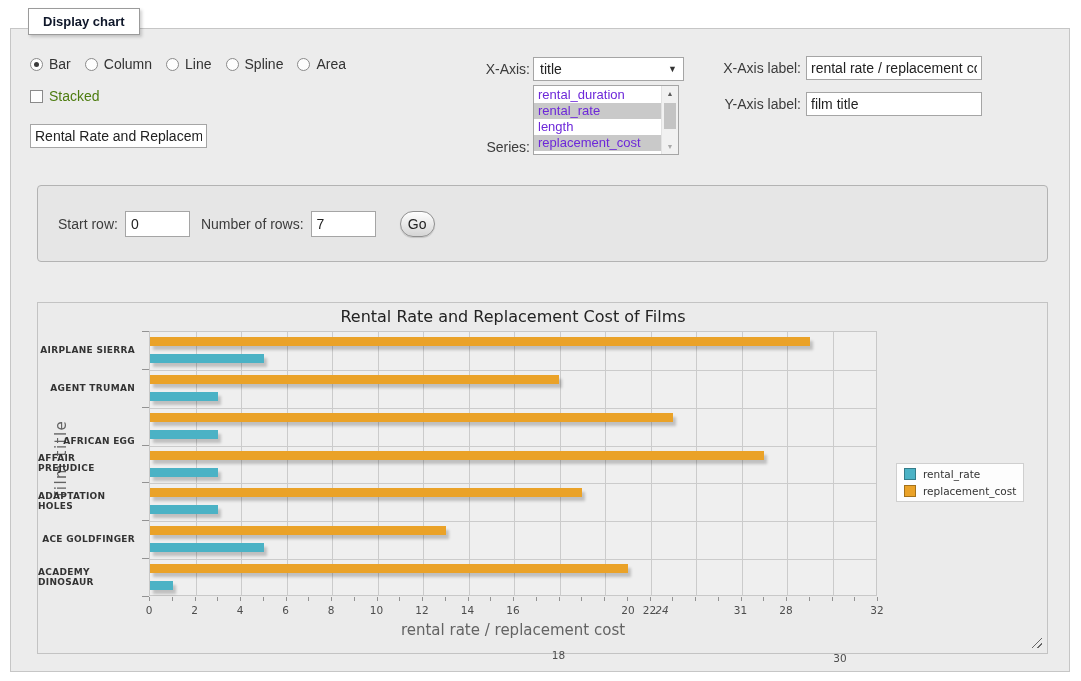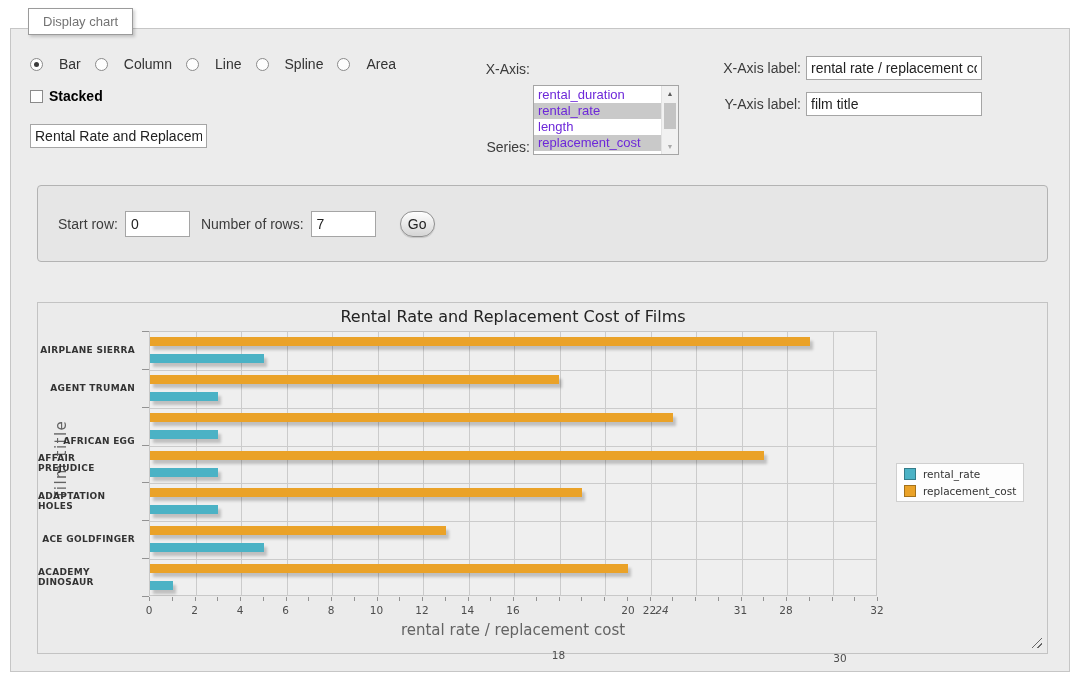--- a/index.html
+++ b/index.html
@@ -5,34 +5,34 @@
   * { margin:0; padding:0; box-sizing:border-box; }
   html,body { background:#fff; }
   .page { position:relative; width:1081px; height:681px; background:#fff;
           font-family:"Liberation Sans", sans-serif; overflow:hidden; }
 
   
   .fieldset { position:absolute; left:10px; top:28px; width:1060px; height:644px;
               background:#ececec; border:1px solid #c6c6c6; }
   .legendbox { position:absolute; left:28px; top:8px; background:#fff;
                border:1px solid #9b9b9b; padding:5px 14px; font-size:13px;
-               font-weight:normal; color:#737373; box-shadow:2px 2px 3px rgba(0,0,0,0.18); z-index:5; }
+               font-weight:bold; color:#0f172a; box-shadow:2px 2px 3px rgba(0,0,0,0.18); z-index:5; }
 
   .lbl { position:absolute; font-size:14px; color:#3c3c3c; }
   .r { text-align:right; }
 
   
   .radio-row { position:absolute; left:30px; top:56px; display:flex; gap:14px; align-items:center; }
-  .radio-item { display:flex; gap:16px; align-items:center; font-size:14px; color:#333; cursor:default; }
+  .radio-item { display:flex; gap:6px; align-items:center; font-size:14px; color:#333; cursor:default; }
   .radio { width:13px; height:13px; border:1px solid #8a8a8a; border-radius:50%;
            background:#fdfdfd; position:relative; }
   .radio.on::after { content:""; position:absolute; left:3px; top:3px; width:5px; height:5px;
            border-radius:50%; background:#3b3b3b; }
   .check-row { position:absolute; left:30px; top:88px; display:flex; gap:6px; align-items:center;
-               font-size:14px; color:#000000;font-weight:bold; }
+               font-size:14px; color:#4d7c0f; }
   .checkbox { width:13px; height:13px; border:1px solid #8a8a8a; background:#fdfdfd; }
 
   .tinput { position:absolute; background:#fff; border:1px solid #a5a5a5; font-size:14px;
             color:#222; padding:2px 4px; font-family:"Liberation Sans", sans-serif;
             white-space:nowrap; overflow:hidden; }
   input.tinput { outline:none; }
 
   
   .select { position:absolute; left:533px; top:57px; width:151px; height:24px; background:#fff;
             border:1px solid #a5a5a5; font-size:14px; color:#222; display:flex;
@@ -126,20 +126,24 @@
   </div>
 
   <div class="check-row">
     <span class="checkbox"></span>
     <span>Stacked</span>
   </div>
 
   <input class="tinput" style="left: 30px; top: 124px; width: 177px; height: 24px;" value="Rental Rate and Replacement Cost of Films">
 
   <div class="lbl r" style="left:440px; top:61px; width:90px;">X-Axis:</div>
+  <div class="select">
+    <span>title</span>
+    <span class="arrow">▼</span>
+  </div>
 
   <div class="lbl r" style="left:440px; top:139px; width:90px;">Series:</div>
   <div class="listbox">
     <div class="options" id="series-options">
         <div class="option">rental_duration</div>
         <div class="option sel">rental_rate</div>
         <div class="option">length</div>
         <div class="option sel">replacement_cost</div>
       </div>
     <div class="sbar">

